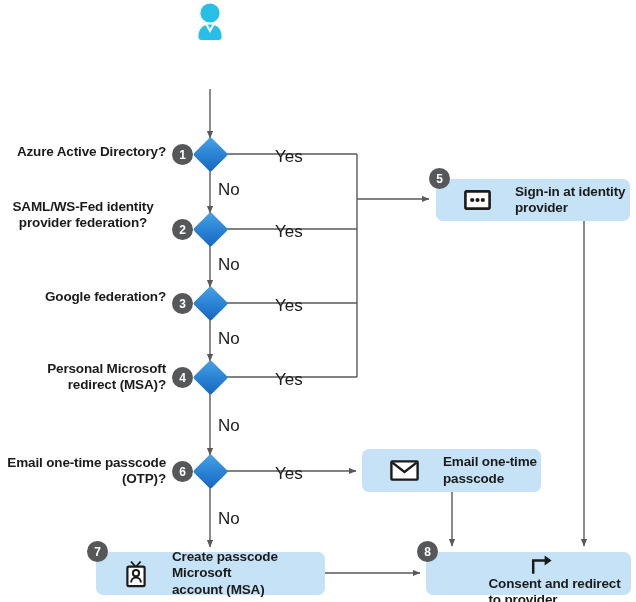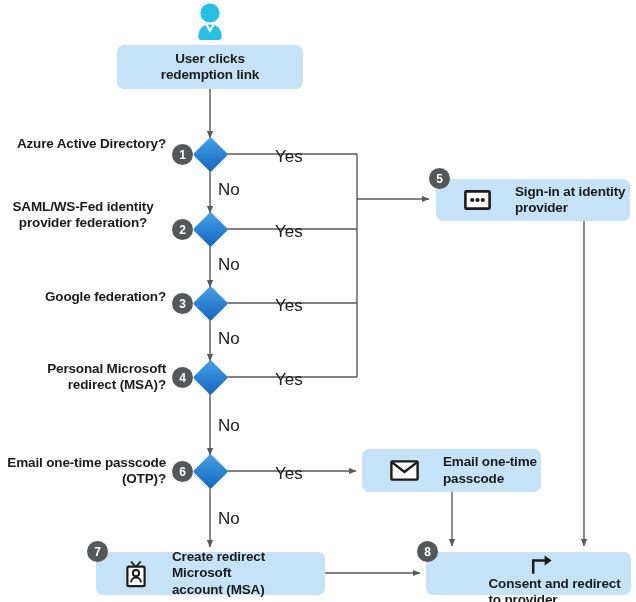--- a/index.html
+++ b/index.html
@@ -128,28 +128,22 @@
   </svg>
 
   <div class="actor" style="left:191px;top:2px;">
     <svg class="icon-svg" width="38" height="40" viewBox="0 0 38 40" aria-hidden="true">
       <circle cx="19" cy="11" r="9.6" fill="#27bfe6"></circle>
       <path d="M19 22.5c-8 0-11.6 5.2-11.6 12.2 0 2.2 1.1 3.3 3 3.3h17.2c1.9 0 3-1.1 3-3.3 0-7-3.6-12.2-11.6-12.2z" fill="#27bfe6"></path>
       <path d="M14.6 23.3 L19 31 L23.4 23.3 L21.4 22.6 L19 26.6 L16.6 22.6 z" fill="#ffffff" opacity="0.95"></path>
     </svg>
   </div>
 
-  <div class="box centered" style="left:117px;top:45px;width:186px;height:44px;">
-    <span>
-      <span class="btext">User clicks</span>
-      <span class="btext">redemption link</span>
-    </span>
-  </div>
-
-  <div class="qlabel" style="left:0px;top:136px;width:166px;">
+
+  <div class="qlabel" style="left:0px;top:144px;width:166px;">
     <span>Azure Active Directory?</span>
   </div>
   <div class="badge" style="left:172px;top:144px;">
       <span>1</span>
     </div>
   <div class="diamond" style="left:198px;top:142px;"></div>
   <div class="elabel" style="left:275px;top:148px;"><span>Yes</span></div>
   <div class="elabel" style="left:218px;top:181px;"><span>No</span></div>
 
   <div class="qlabel" style="left:0px;top:199px;width:166px;text-align:center;">
@@ -229,21 +223,21 @@
   <div class="box withicon" style="left:96px;top:552px;width:229px;height:43px;">
     <span>
       <svg class="icon-svg" width="24" height="28" viewBox="0 0 24 28" aria-hidden="true">
         <path d="M7 1.5 L11.8 7 L16.6 1.5" fill="none" stroke="#1b1b1b" stroke-width="1.9"></path>
         <rect x="3.4" y="6.6" width="17.2" height="19.6" rx="1.4" fill="#ffffff" stroke="#1b1b1b" stroke-width="2.2"></rect>
         <circle cx="12" cy="13.2" r="3.1" fill="none" stroke="#1b1b1b" stroke-width="2"></circle>
         <path d="M7.1 22.6 c0-3.2 2.2-5.1 4.9-5.1 s4.9 1.9 4.9 5.1" fill="none" stroke="#1b1b1b" stroke-width="2"></path>
       </svg>
     </span>
     <span class="btext">
-      <span class="btext">Create redirect Microsoft</span>
+      <span class="btext">Create passcode Microsoft</span>
       <span class="btext">account (MSA)</span>
     </span>
   </div>
   <div class="badge" style="left:87px;top:541px;">
       <span>7</span>
     </div>
 
   <div class="box withicon" style="left:426px;top:552px;width:205px;height:43px;flex-direction:column;">
     <span>
       <svg class="icon-svg" width="26" height="24" viewBox="0 0 26 24" aria-hidden="true">

